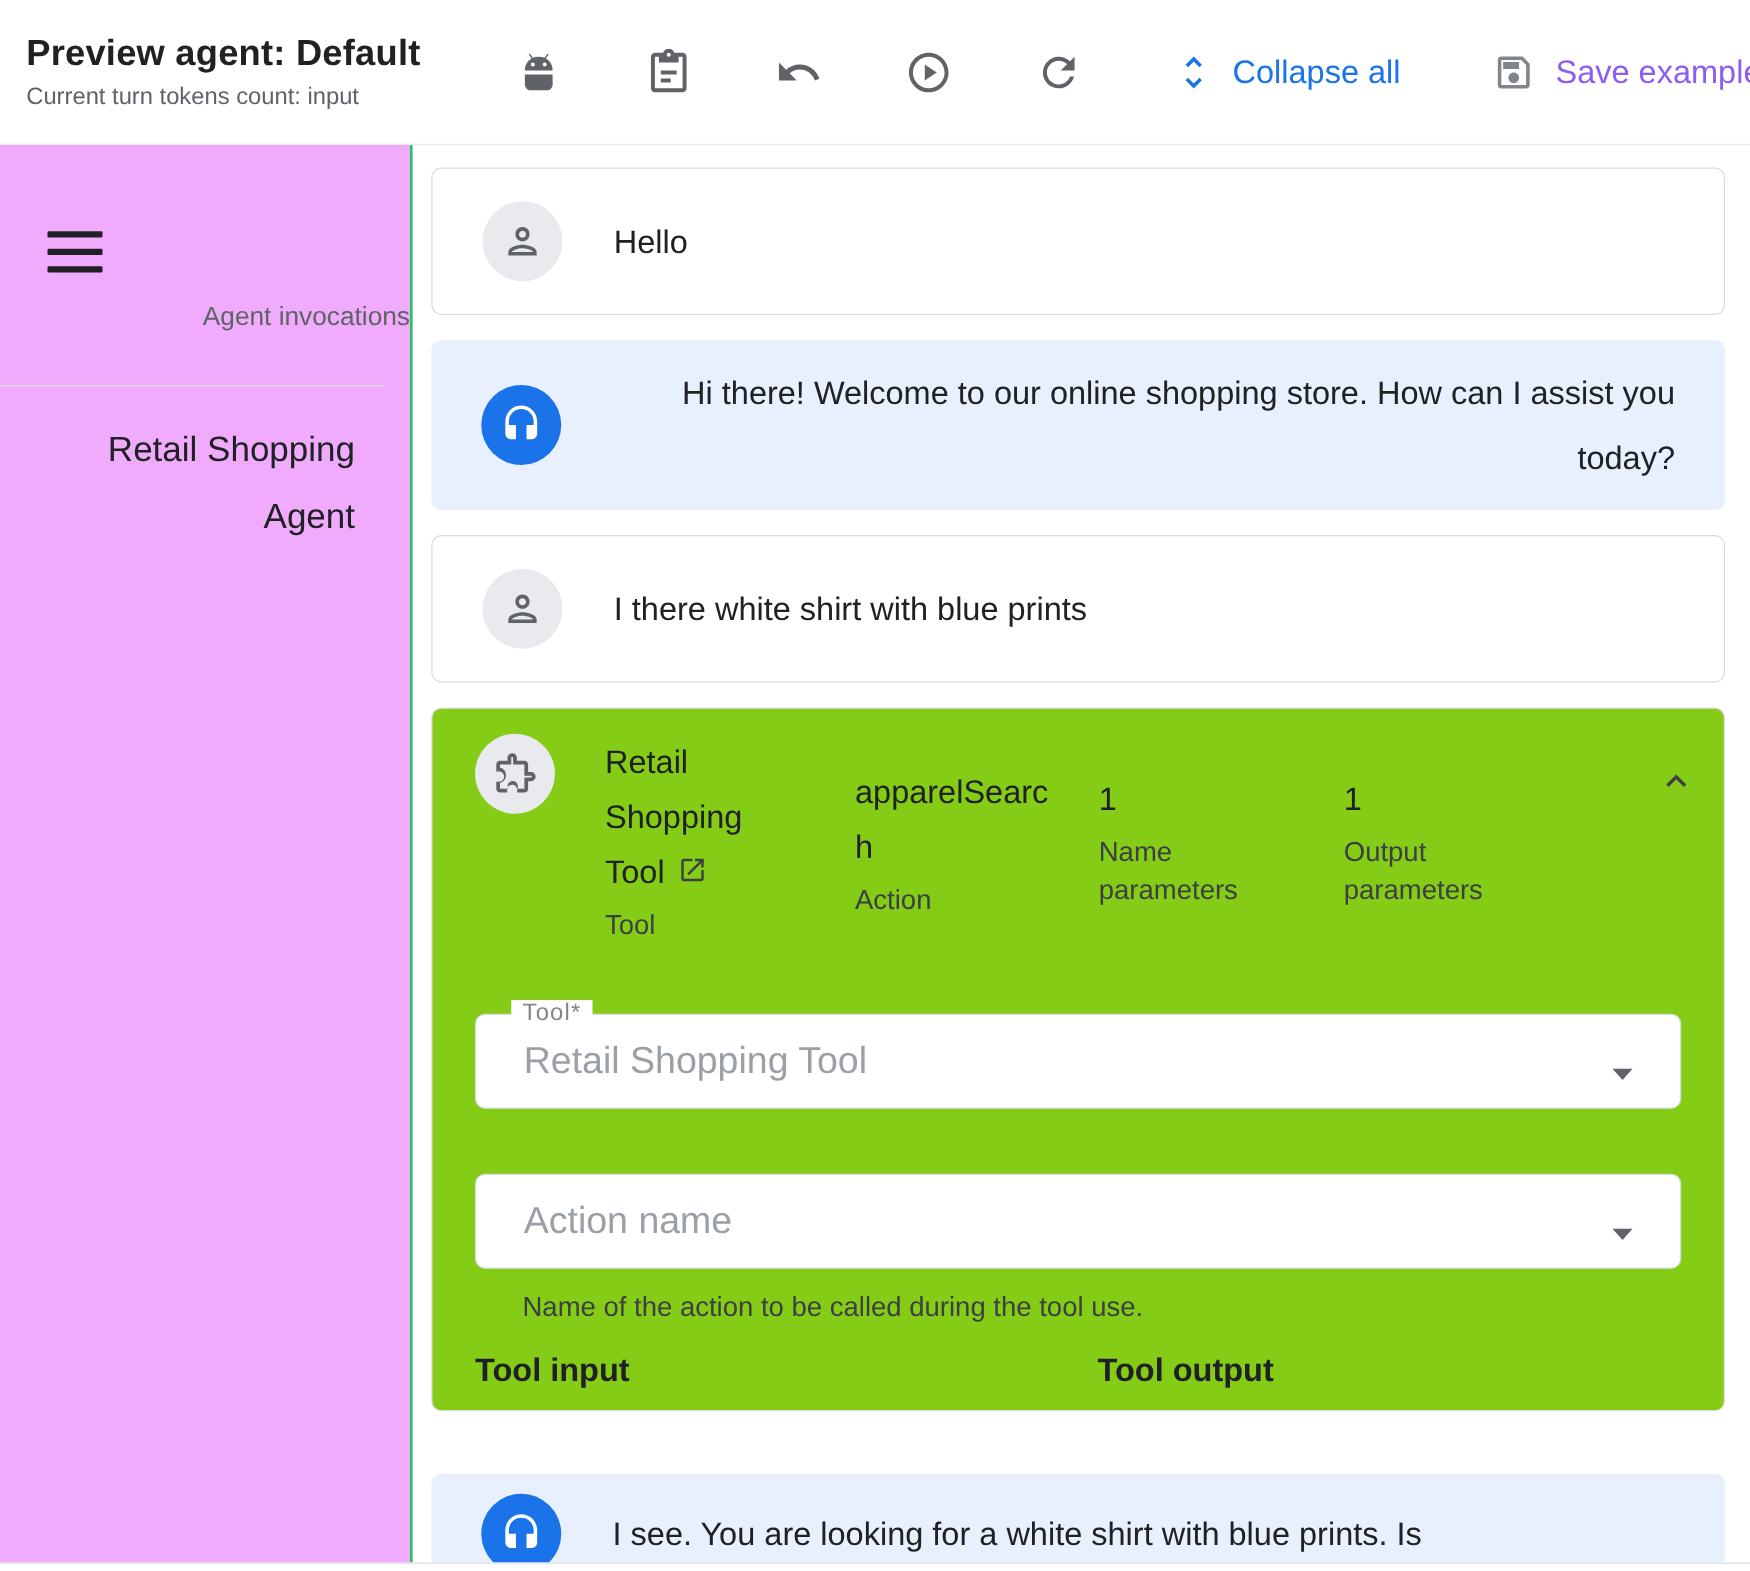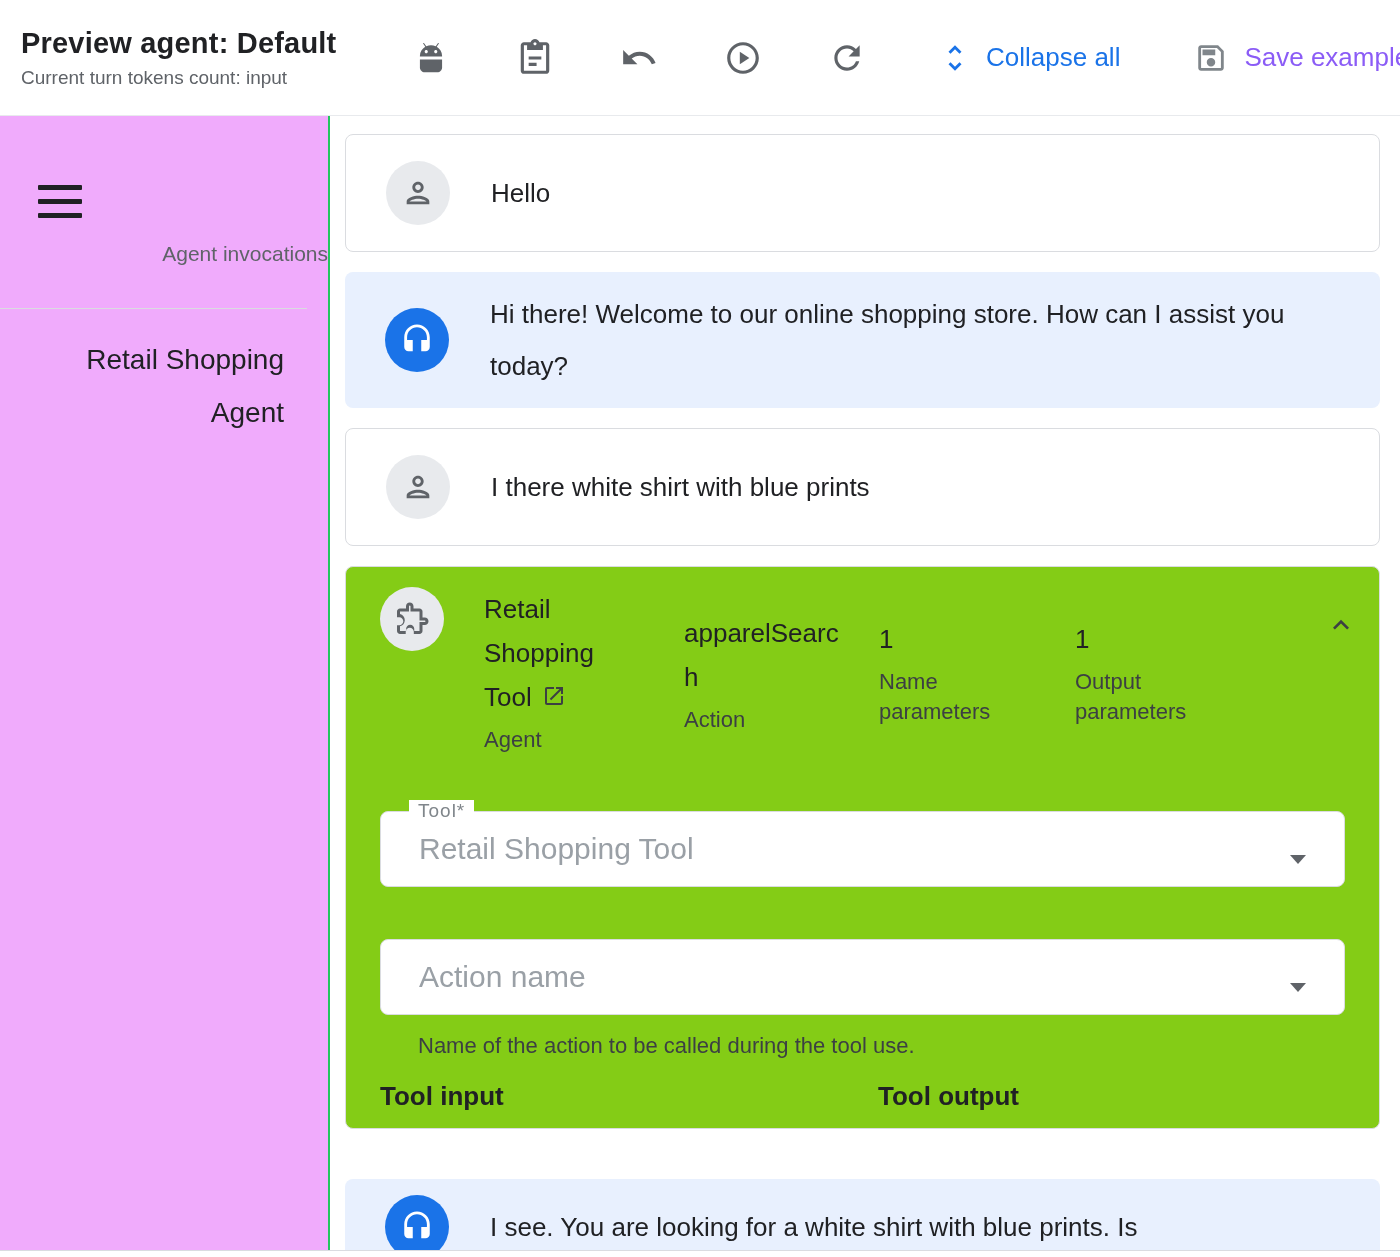--- a/index.html
+++ b/index.html
@@ -54,21 +54,21 @@
   .hamburger .bar + .bar { margin-top: 9px; }
   .side-label { margin: 24px 0 0 21px; font-size: 21px; color: #5f6368; }
   .side-divider { margin-top: 42px; width: 307px; border-top: 1px solid #dadce0; }
   .agent-name {
     margin: 24px 44px 0 21px;
     font-size: 28px; line-height: 53px; color: #202124; cursor: pointer;
   }
 
   
   .chat { flex: 1; padding: 18px 20px 0 15px; display: flex; flex-direction: column; overflow: hidden; }
-  .msg { display: flex; align-items: center; gap: 41px; border-radius: 8px; padding: 26px 40px; }
+  .msg { display: flex; align-items: center; gap: 41px; border-radius: 8px; padding: 26px 40px; text-align: right; }
   .msg.user { border: 1px solid #dadce0; background: #fff; }
   .msg.agent { background: #e8f0fe; padding: 16px 40px; }
   .msg + .msg, .msg + .tool-card { margin-top: 20px; }
   .mt-lg { margin-top: 50px !important; }
   .avatar {
     width: 64px; height: 64px; border-radius: 50%;
     flex: none; display: flex; align-items: center; justify-content: center;
   }
   .avatar.user-a { background: #e8eaed; color: #5f6368; }
   .avatar.agent-a { background: #1a73e8; color: #fff; }
@@ -238,21 +238,21 @@
           <span>
               <svg viewBox="0 0 24 24" fill="currentColor">
                 <path d="M20.5 11H19V7c0-1.1-.9-2-2-2h-4V3.5C13 2.12 11.88 1 10.5 1S8 2.12 8 3.5V5H4c-1.1 0-1.99.9-1.99 2v3.8h1.49c1.49 0 2.7 1.21 2.7 2.7s-1.21 2.7-2.7 2.7H2.01V20c0 1.1.9 2 2 2h3.8v-1.5c0-1.49 1.21-2.7 2.7-2.7s2.7 1.21 2.7 2.7V22H17c1.1 0 2-.9 2-2v-4h1.5c1.38 0 2.5-1.12 2.5-2.5S21.88 11 20.5 11zm-3.5 3v6h-3.5v-1.5c0-1.49-1.21-2.7-2.7-2.7s-2.7 1.21-2.7 2.7V20H4v-3.12c1.83-.45 3.2-2.1 3.2-4.08S5.83 9.17 4 8.72V7h6V3.5c0-.28.22-.5.5-.5s.5.22.5.5V7h6v6h3.5c.28 0 .5.22.5.5s-.22.5-.5.5H17z"></path>
               </svg>
             </span>
         </div>
         <div class="tc-col namecol">
           <div class="tc-value"><span>Retail Shopping Tool</span><span class="ext-link"><svg viewBox="0 0 24 24" fill="currentColor">
                   <path d="M19 19H5V5h7V3H5c-1.11 0-2 .9-2 2v14c0 1.1.89 2 2 2h14c1.1 0 2-.9 2-2v-7h-2v7zM14 3v2h3.59l-9.83 9.83 1.41 1.41L19 6.41V10h2V3h-7z"></path>
                 </svg></span></div>
-          <div class="tc-sub">Agent</div>
+          <div class="tc-sub">Tool</div>
         </div>
         <div class="tc-col actioncol">
           <div class="tc-value breakall">apparelSearch</div>
           <div class="tc-sub">Action</div>
         </div>
         <div class="tc-col countcol1">
           <div class="tc-value">1</div>
           <div class="tc-sub">Name parameters</div>
         </div>
         <div class="tc-col countcol2">

